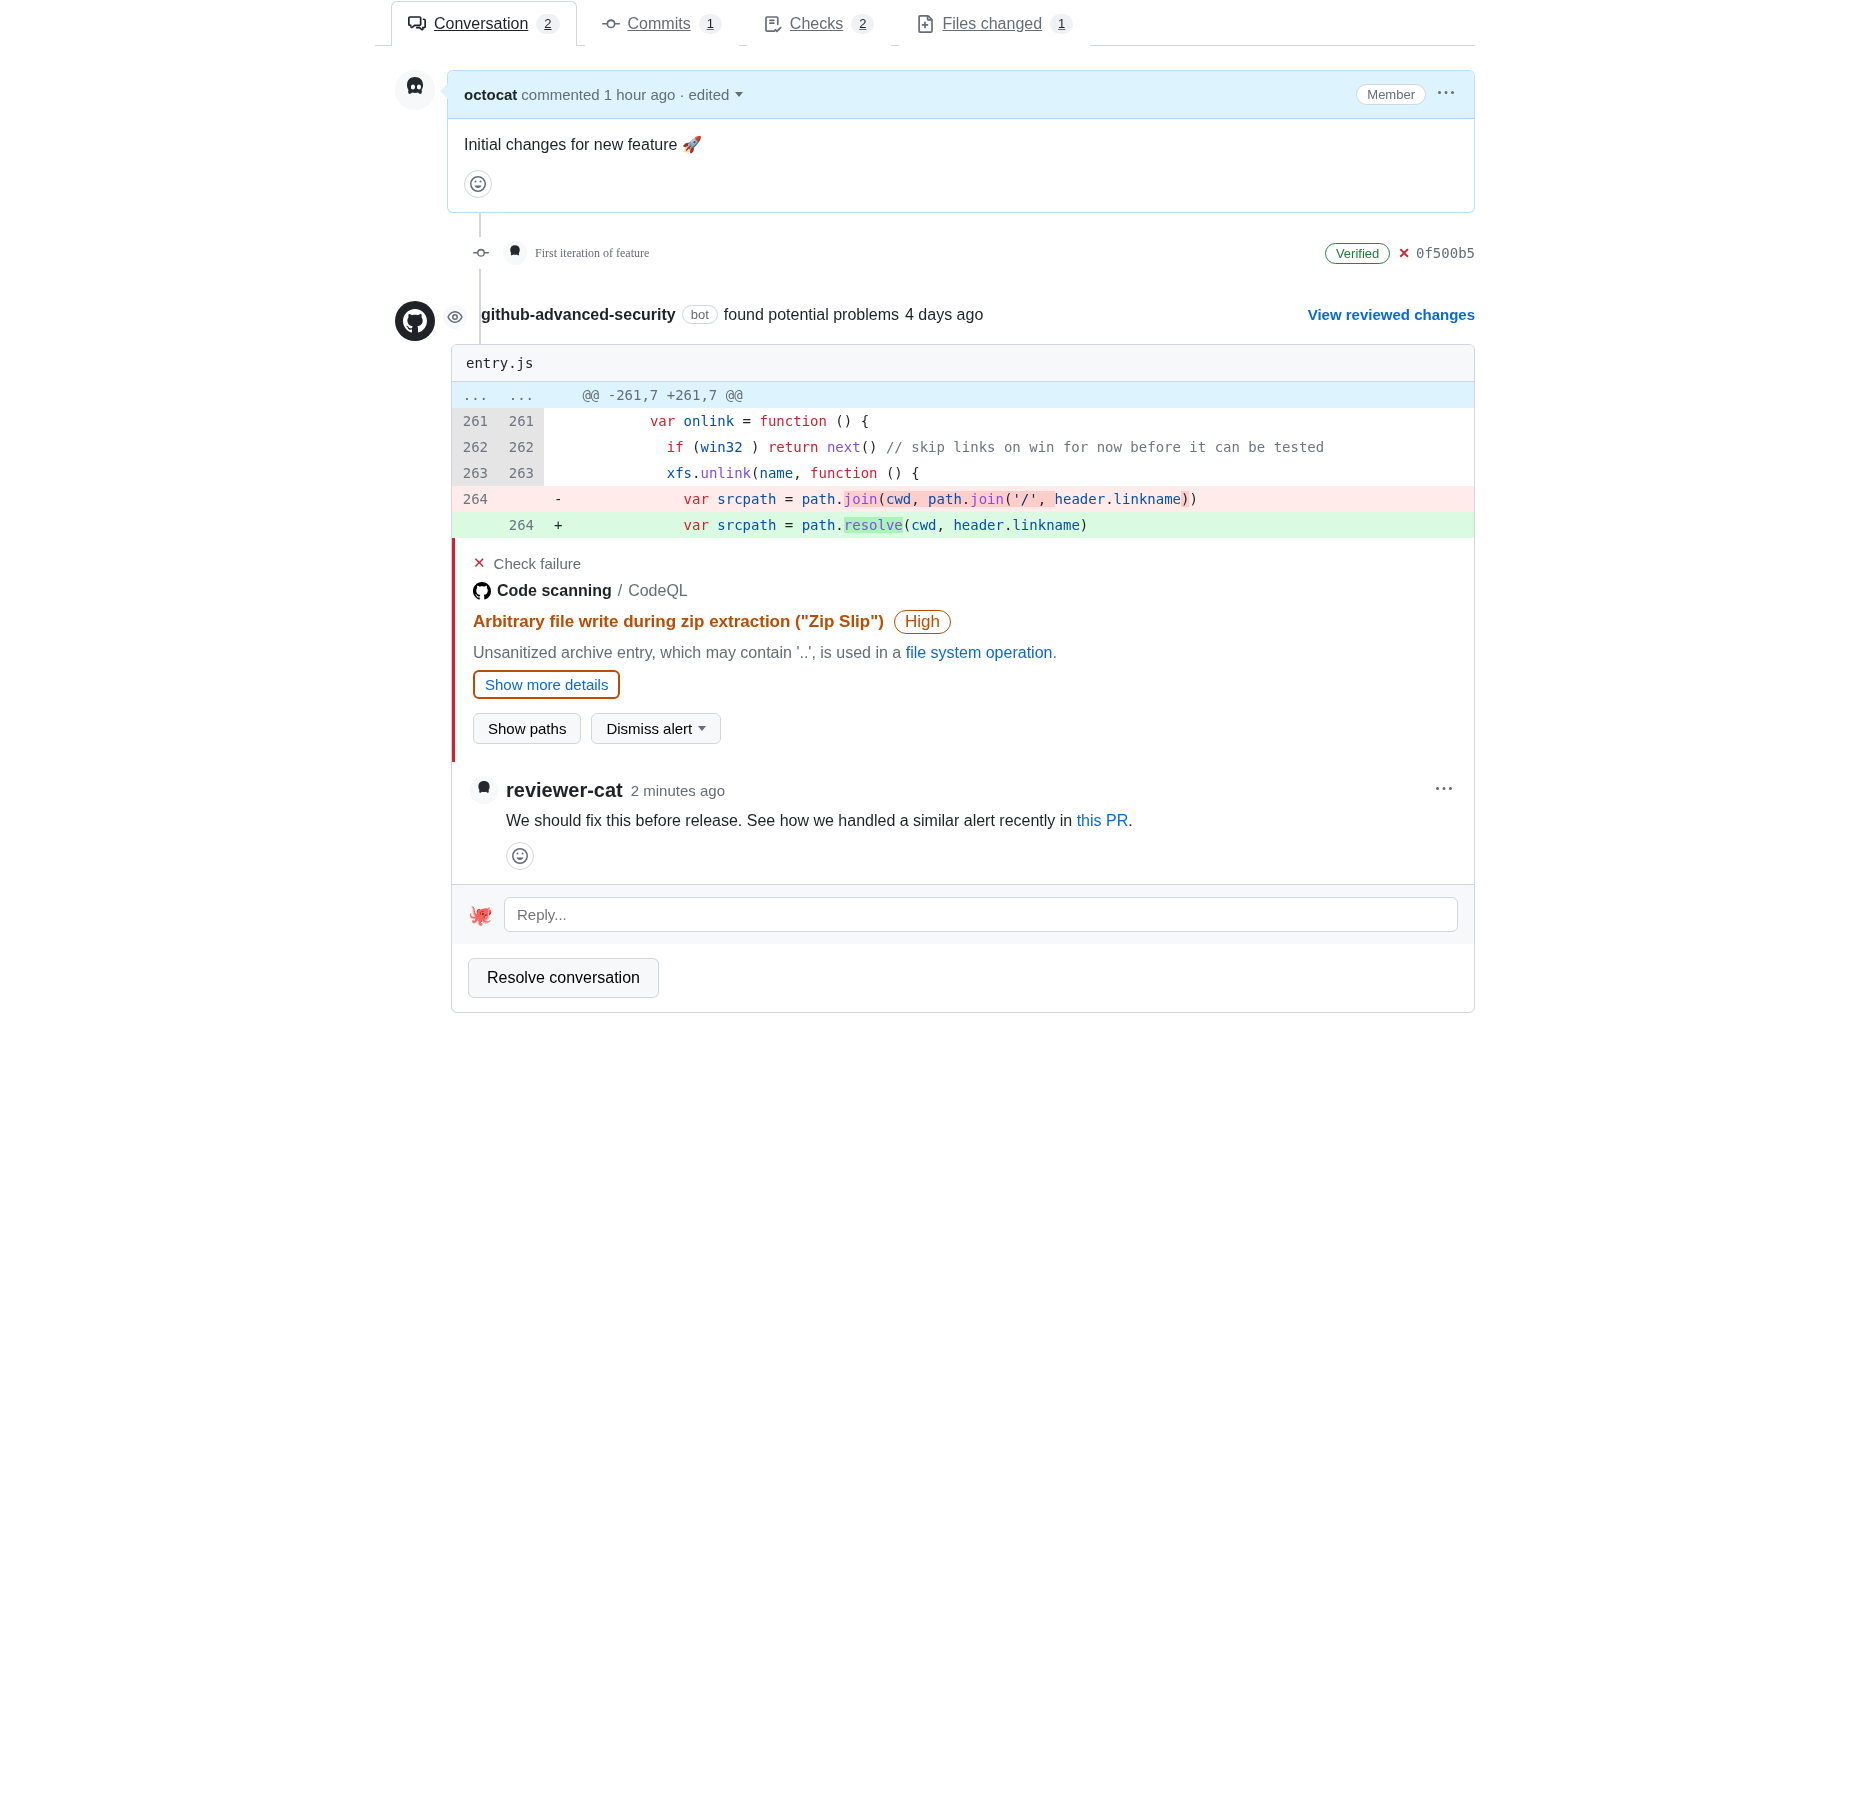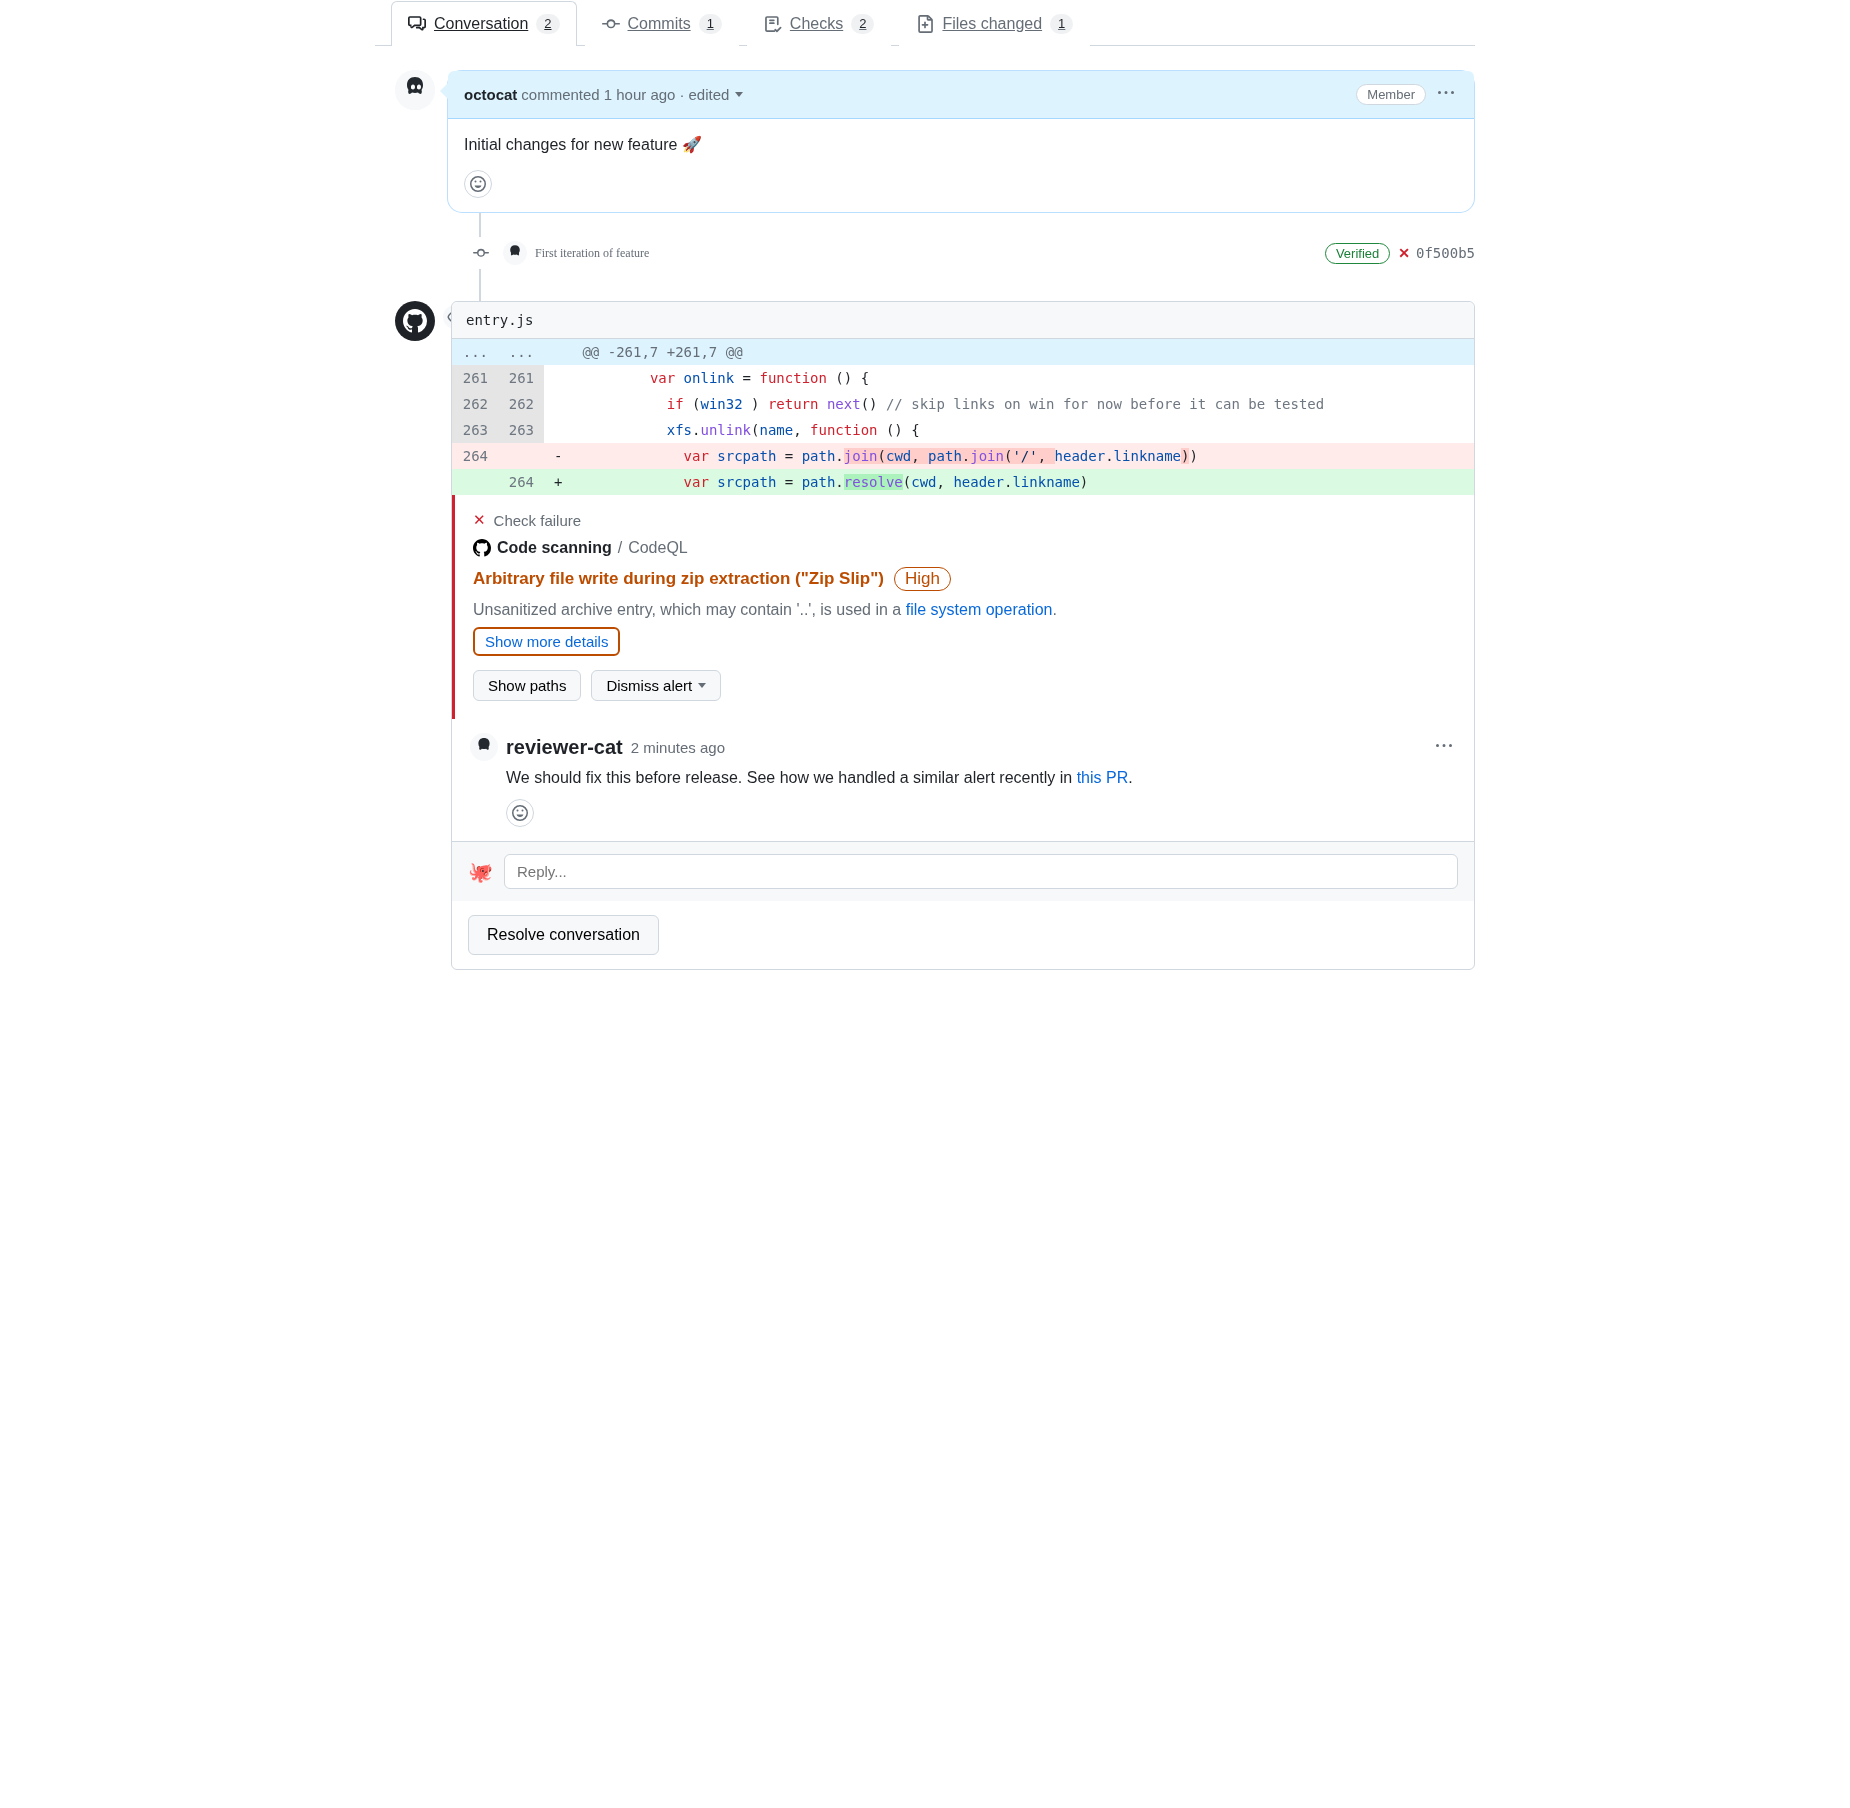--- a/index.html
+++ b/index.html
@@ -17,21 +17,21 @@
 .timeline { position: relative; padding-left: 72px; margin-top: 24px; }
 .timeline-line { position: absolute; left: 104px; top: 0; bottom: 0; width: 2px; background: #d0d7de; z-index: 0; }
 
 
 .comment-wrap { position: relative; margin-bottom: 16px; }
 .avatar { position: absolute; left: -52px; top: 0; width: 40px; height: 40px; border-radius: 50%; background: #f6f8fa; display: flex; align-items: center; justify-content: center; }
 .avatar svg { width: 40px; height: 40px; }
 .avatar-big { position: absolute; left: -52px; top: 0; width: 40px; height: 40px; border-radius: 50%; background: #1f2328; display: flex; align-items:center; justify-content:center;}
 .avatar-big svg{width:24px;height:24px;fill:#fff;}
 
-.comment-box { border: 1px solid #54aeff66; border-radius: 15px; background: #fff; position: relative; z-index: 1; }
+.comment-box { border: 1px solid #54aeff66; border-radius: 6px; background: #fff; position: relative; z-index: 1; }
 .comment-caret::before { content:""; position:absolute; left:-8px; top:12px; width:0; height:0; border-top:8px solid transparent; border-bottom:8px solid transparent; border-right:8px solid #ddf4ff; }
 .comment-header { background: #ddf4ff; border-bottom: 1px solid #54aeff66; border-radius: 6px 6px 0 0; padding: 10px 16px; display: flex; align-items: center; justify-content: space-between; font-size: 15px; }
 .comment-header-left { display:flex; align-items:center; gap:4px; flex-wrap:wrap;}
 .comment-header .author { font-weight: 600; color: #1f2328; }
 .comment-header .muted { color: #656d76; }
 .comment-header .dropdown-caret { display:inline-block;width:0;height:0;border-left:4px solid transparent;border-right:4px solid transparent;border-top:5px solid #656d76;margin-left:2px;vertical-align:middle;}
 .badge { border: 1px solid #d0d7de; border-radius: 20px; padding: 2px 10px; font-size: 13px; color: #656d76; background:#fff;}
 .kebab { color: #656d76; padding: 4px; cursor:pointer; }
 .kebab svg{width:16px;height:16px;fill:currentColor;}
 .comment-body { padding: 16px; font-size: 16px; }
@@ -219,20 +219,29 @@
       <div class="avatar-big">
         <svg viewBox="0 0 16 16">
             <path d="M8 0C3.58 0 0 3.58 0 8c0 3.54 2.29 6.53 5.47 7.59.4.07.55-.17.55-.38 0-.19-.01-.82-.01-1.49-2.01.37-2.53-.49-2.69-.94-.09-.23-.48-.94-.82-1.13-.28-.15-.68-.52-.01-.53.63-.01 1.08.58 1.23.82.72 1.21 1.87.87 2.33.66.07-.52.28-.87.51-1.07-1.78-.2-3.64-.89-3.64-3.95 0-.87.31-1.59.82-2.15-.08-.2-.36-1.02.08-2.12 0 0 .67-.21 2.2.82.64-.18 1.32-.27 2-.27.68 0 1.36.09 2 .27 1.53-1.04 2.2-.82 2.2-.82.44 1.1.16 1.92.08 2.12.51.56.82 1.27.82 2.15 0 3.07-1.87 3.75-3.65 3.95.29.25.54.73.54 1.48 0 1.07-.01 1.93-.01 2.2 0 .21.15.46.55.38A8.013 8.013 0 0 0 16 8c0-4.42-3.58-8-8-8z"></path>
           </svg>
       </div>
       <div class="review-icon">
         <svg viewBox="0 0 16 16">
             <path d="M8 2c1.98 0 3.8.99 5.17 2.24C14.54 5.49 15.5 7.05 15.5 8c0 .95-.96 2.51-2.33 3.76C11.8 13.01 9.98 14 8 14s-3.8-.99-5.17-2.24C1.46 10.51.5 8.95.5 8c0-.95.96-2.51 2.33-3.76C4.2 2.99 6.02 2 8 2Zm0 1.5c-1.52 0-3.01.8-4.17 1.85C2.68 6.4 2 7.58 2 8s.68 1.6 1.83 2.65C4.99 11.7 6.48 12.5 8 12.5s3.01-.8 4.17-1.85C13.32 9.6 14 8.42 14 8s-.68-1.6-1.83-2.65C11.01 4.3 9.52 3.5 8 3.5ZM8 5a3 3 0 1 1 0 6 3 3 0 0 1 0-6Zm0 1.5a1.5 1.5 0 1 0 0 3 1.5 1.5 0 0 0 0-3Z"></path>
           </svg>
       </div>
+      <div class="review-header">
+        <div class="review-header-left">
+          <span class="author">github-advanced-security</span>
+          <span class="bot-badge">bot</span>
+          <span class="muted">found potential problems</span>
+          <span class="muted">4 days ago</span>
+        </div>
+        <span class="review-link">View reviewed changes</span>
+      </div>
 
       <div class="file-box">
         <div class="file-header">entry.js</div>
         <table class="diff-table">
           <tbody id="diff-body">
               <tr class="hunk-row">
                 <td class="ln ln-hunk">...</td>
                 <td class="ln ln-hunk">...</td>
                 <td class="marker"></td>
                 <td class="code">@@ -261,7 +261,7 @@</td>

